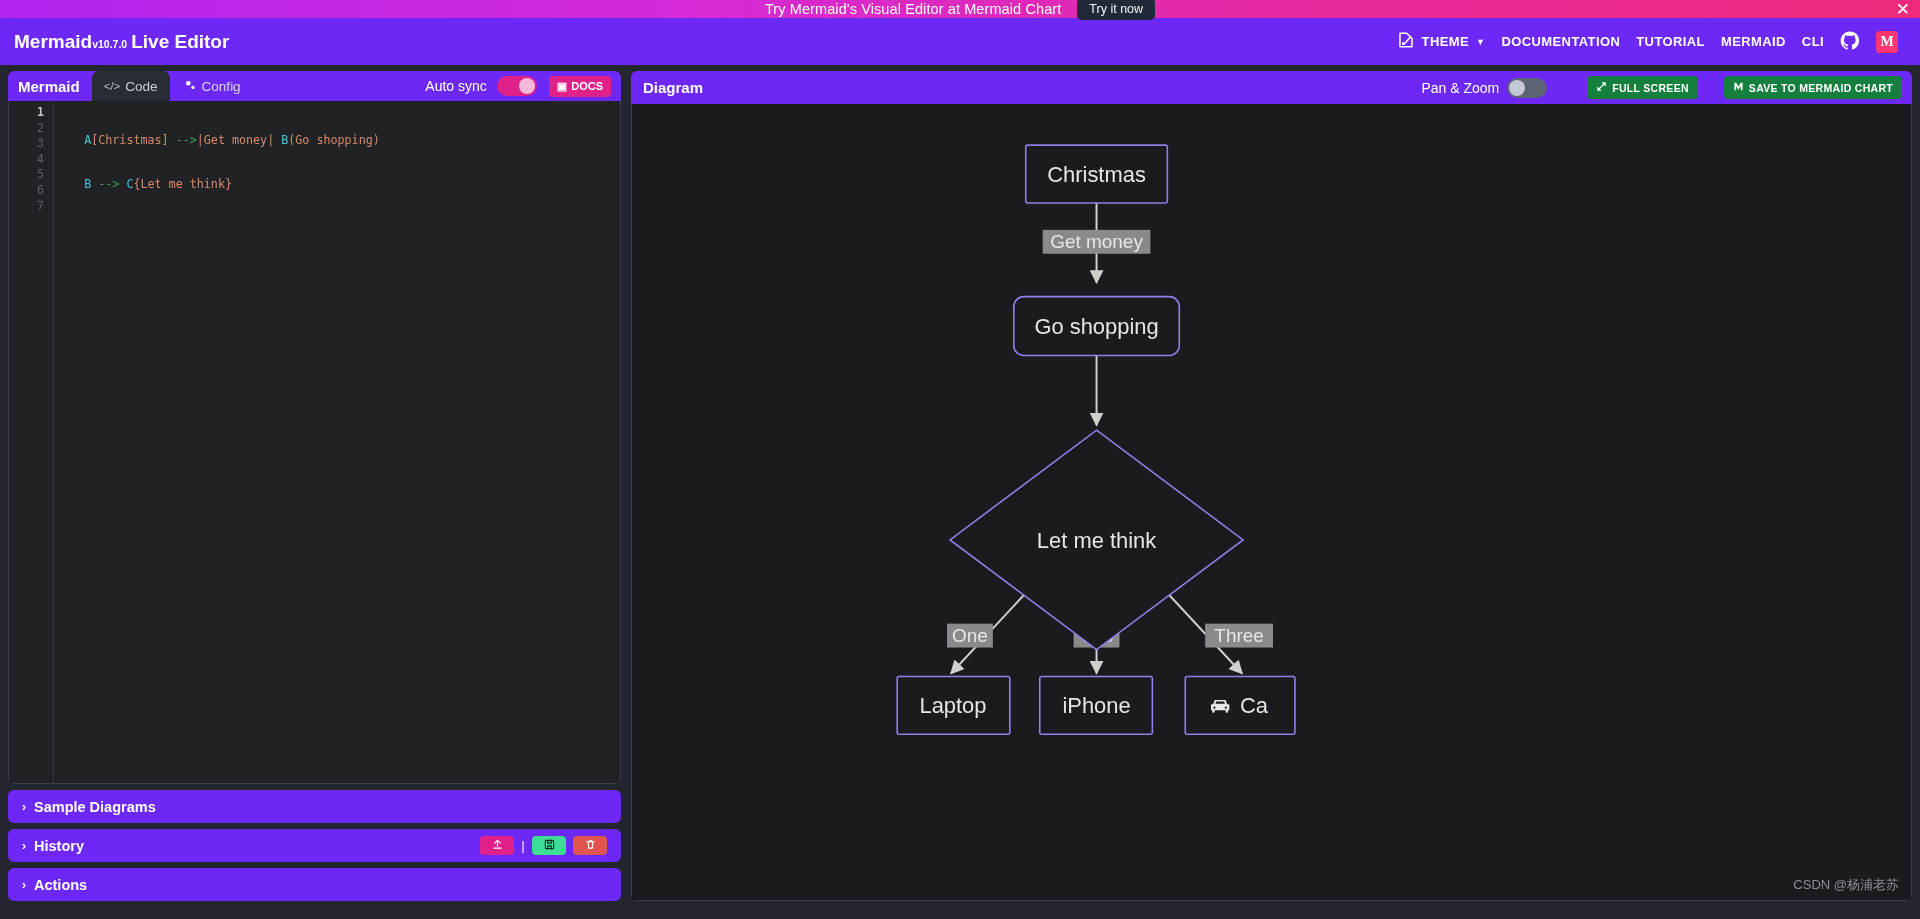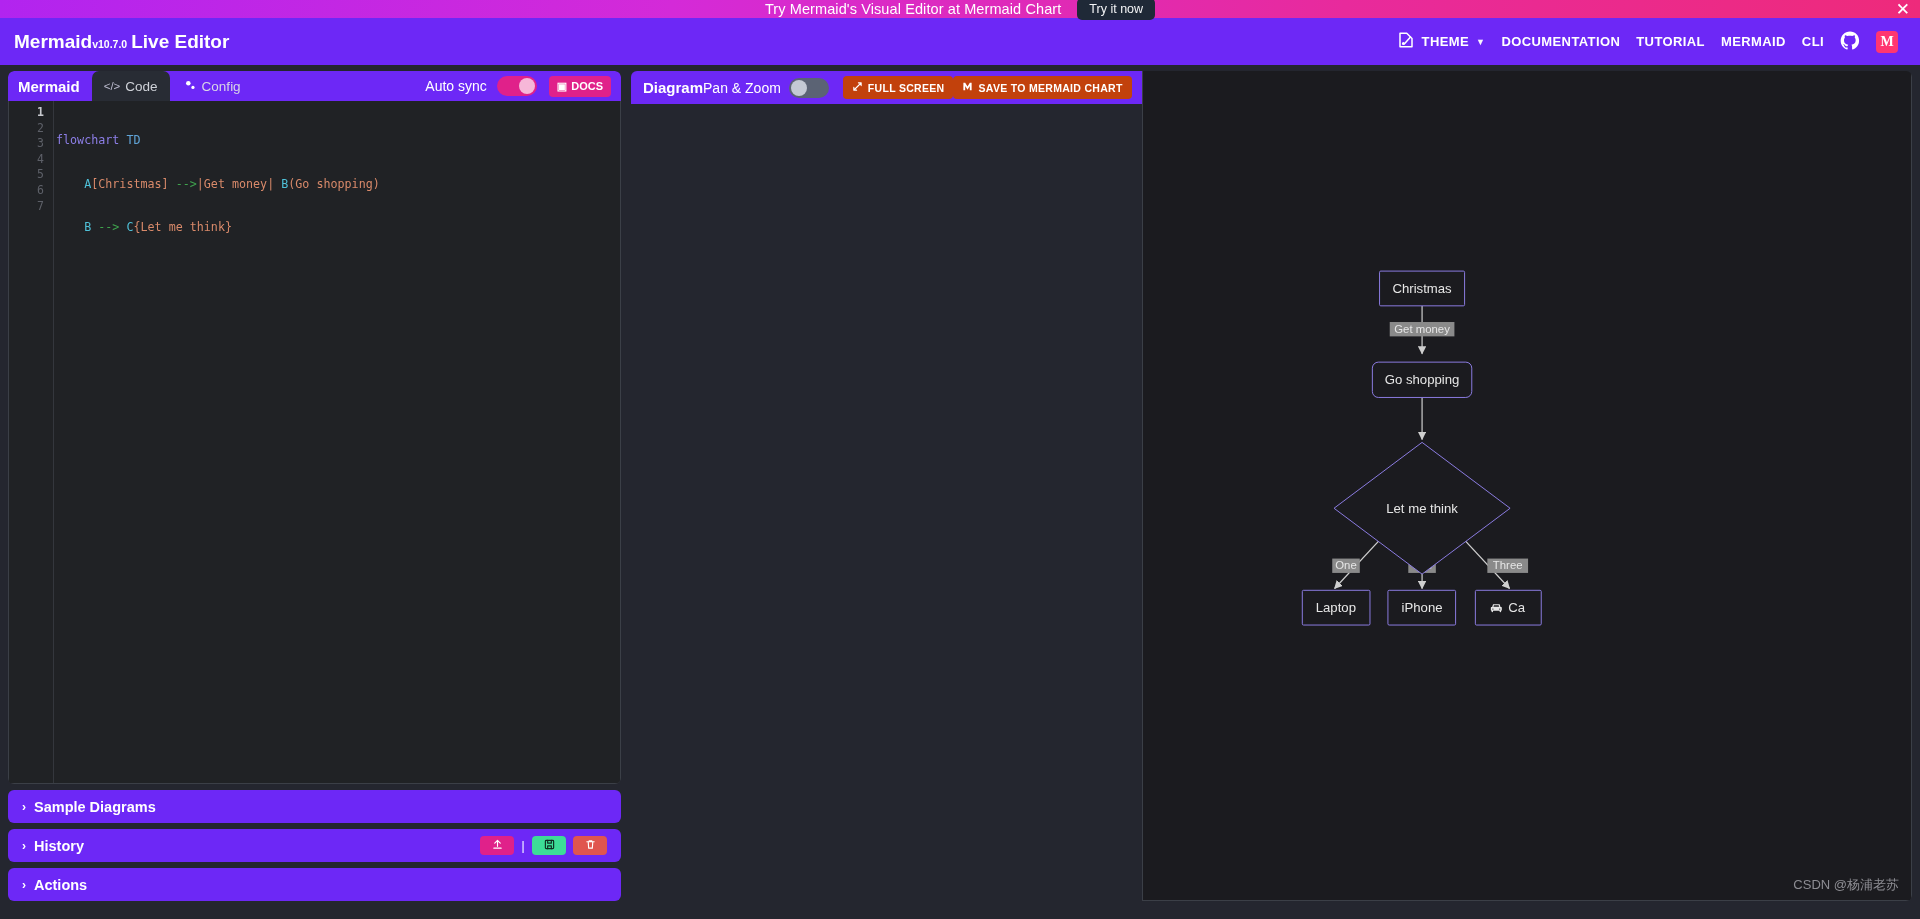--- a/index.html
+++ b/index.html
@@ -129,42 +129,42 @@
     display: flex; align-items: center; justify-content: center;
     font-size: 11px; cursor: pointer; color: #fff;
   }
   .mini-pink { background: #e0218a; }
   .mini-green { background: #3ddc97; color: #0f2c22; }
   .mini-red { background: #e0554f; }
   .mini-sep { color: #c9b7ff; font-size: 13px; }
 
   
   .diagram-card {
-    flex: 1; display: flex; flex-direction: row; border-radius: 6px; overflow: hidden;
+    flex: 1; display: flex; flex-direction: column; border-radius: 6px; overflow: hidden;
     min-height: 0;
   }
   .diagram-header {
     background: #6d28f6; height: 33px; display: flex; align-items: center;
     padding: 0 10px 0 12px; gap: 0;
   }
   .diagram-title { color: #fff; font-size: 15px; font-weight: 700; }
   .pz-label { color: #fff; font-size: 14px; margin-right: 8px; }
   .toggle-off {
     width: 40px; height: 20px; border-radius: 10px; background: #5b6374;
     position: relative; cursor: pointer; margin-right: 14px;
   }
   .toggle-off .knob {
     position: absolute; left: 2px; top: 2px;
     width: 16px; height: 16px; border-radius: 50%; background: #c4c9d4;
   }
   .hdr-btn {
     display: flex; align-items: center; gap: 5px;
-    background: #c2410c; color: #fff; border: none; border-radius: 4px;
+    background: #15803d; color: #fff; border: none; border-radius: 4px;
     font-size: 10.5px; font-weight: 700; letter-spacing: .3px;
-    padding: 5px 9px; cursor: pointer; margin-left: 0;
+    padding: 5px 9px; cursor: pointer; margin-left: 26px;
     font-family: "Liberation Sans", sans-serif;
   }
   .diagram-body {
     flex: 1; background: #1b1b1f; position: relative; overflow: hidden;
     border: 1px solid #3b3f47; border-top: none;
   }
   .watermark {
     position: absolute; right: 12px; bottom: 6px;
     color: #8d8d93; font-size: 13px;
   }
@@ -242,21 +242,20 @@
         <div class="gutter">
           <div class="cur">1</div>
           <div>2</div>
           <div>3</div>
           <div>4</div>
           <div>5</div>
           <div>6</div>
           <div>7</div>
         </div>
         <div class="code-lines">
-          <div class="ln"><span class="k-kw">flowchart</span> <span class="k-type">TD</span></div>
           <div class="ln">    <span class="k-id">A</span><span class="k-str">[Christmas]</span> <span class="k-arr">--&gt;</span><span class="k-lbl">|Get money|</span> <span class="k-id">B</span><span class="k-str">(Go shopping)</span></div>
           <div class="ln">    <span class="k-id">B</span> <span class="k-arr">--&gt;</span> <span class="k-id">C</span><span class="k-str">{Let me think}</span></div>
           <div class="ln">&nbsp;</div>
         </div>
       </div>
     </div>
 
     <div class="panel">
       <span class="chev">›</span>
       <span>Sample Diagrams</span>

